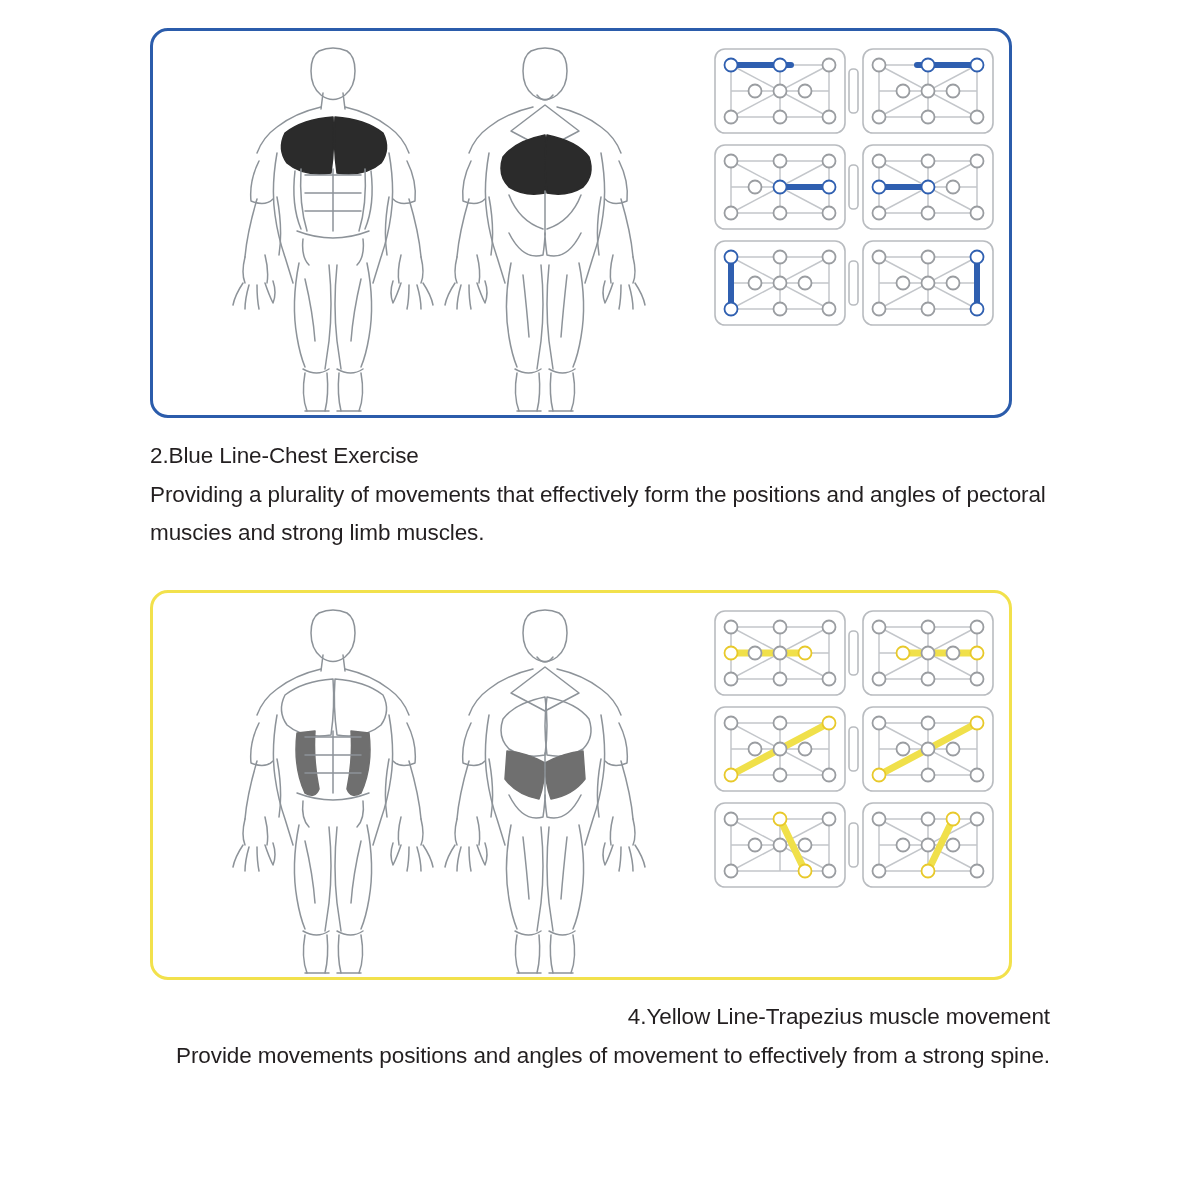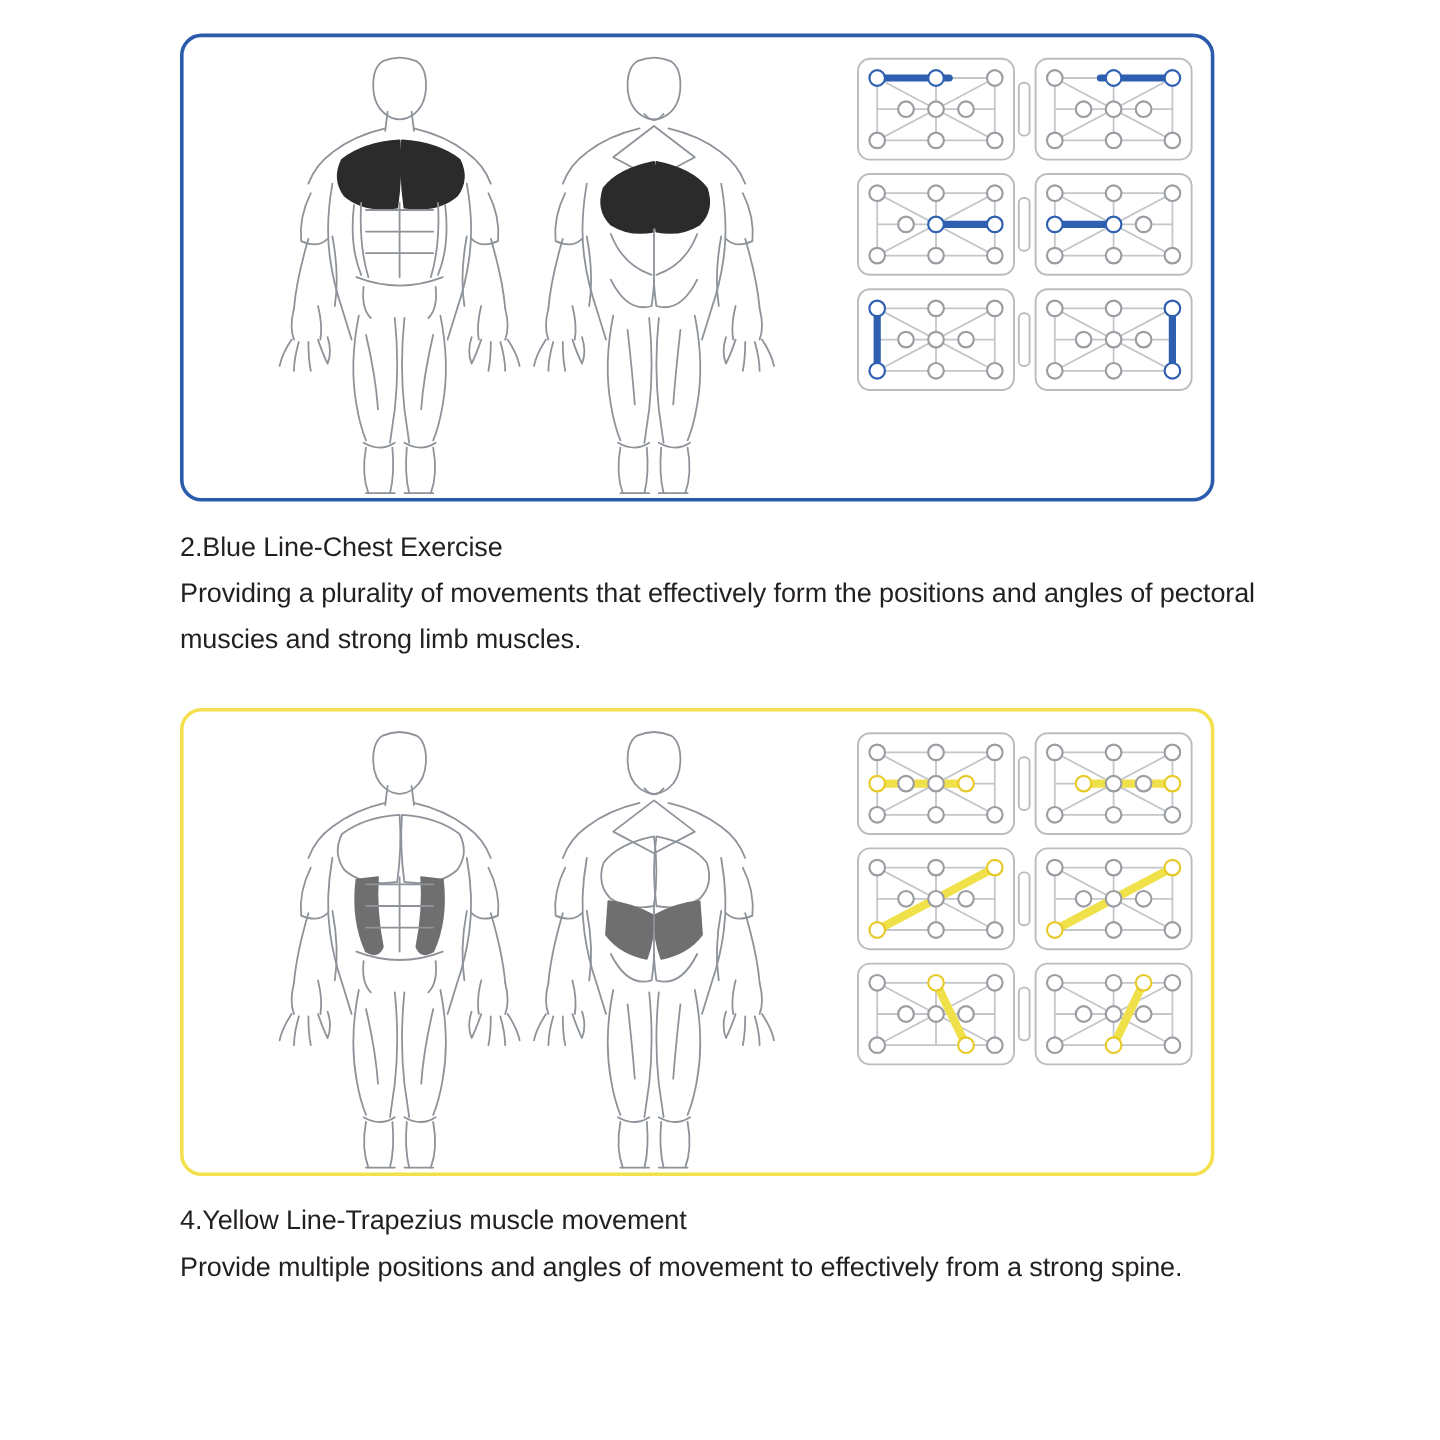--- a/index.html
+++ b/index.html
@@ -67,21 +67,21 @@
   .caption {
     position: absolute;
     left: 150px;
     width: 900px;
     font-size: 22.5px;
     line-height: 1.72;
     color: #231f20;
     letter-spacing: -0.1px;
   }
   #caption-blue { top: 437px; }
-  #caption-yellow { top: 998px; }
+  #caption-yellow { top: 998px; text-align: right; }
   .caption .title { display: block; }
   .caption .body { display: block; }
 
   svg { display: block; }
 </style>
 </head>
 <body>
 
 <div class="page">
 
@@ -466,16 +466,16 @@
             </g>
           </svg>
         </div>
 
       </div>
     </div>
   </div>
 
   <div class="caption" id="caption-yellow">
     <span class="title">4.Yellow Line-Trapezius muscle movement</span>
-    <span class="body">Provide multiple positions and angles of movement to effectively from a strong spine.</span>
+    <span class="body">Provide movements positions and angles of movement to effectively from a strong spine.</span>
   </div>
 
 </div>
 
 </body></html>

